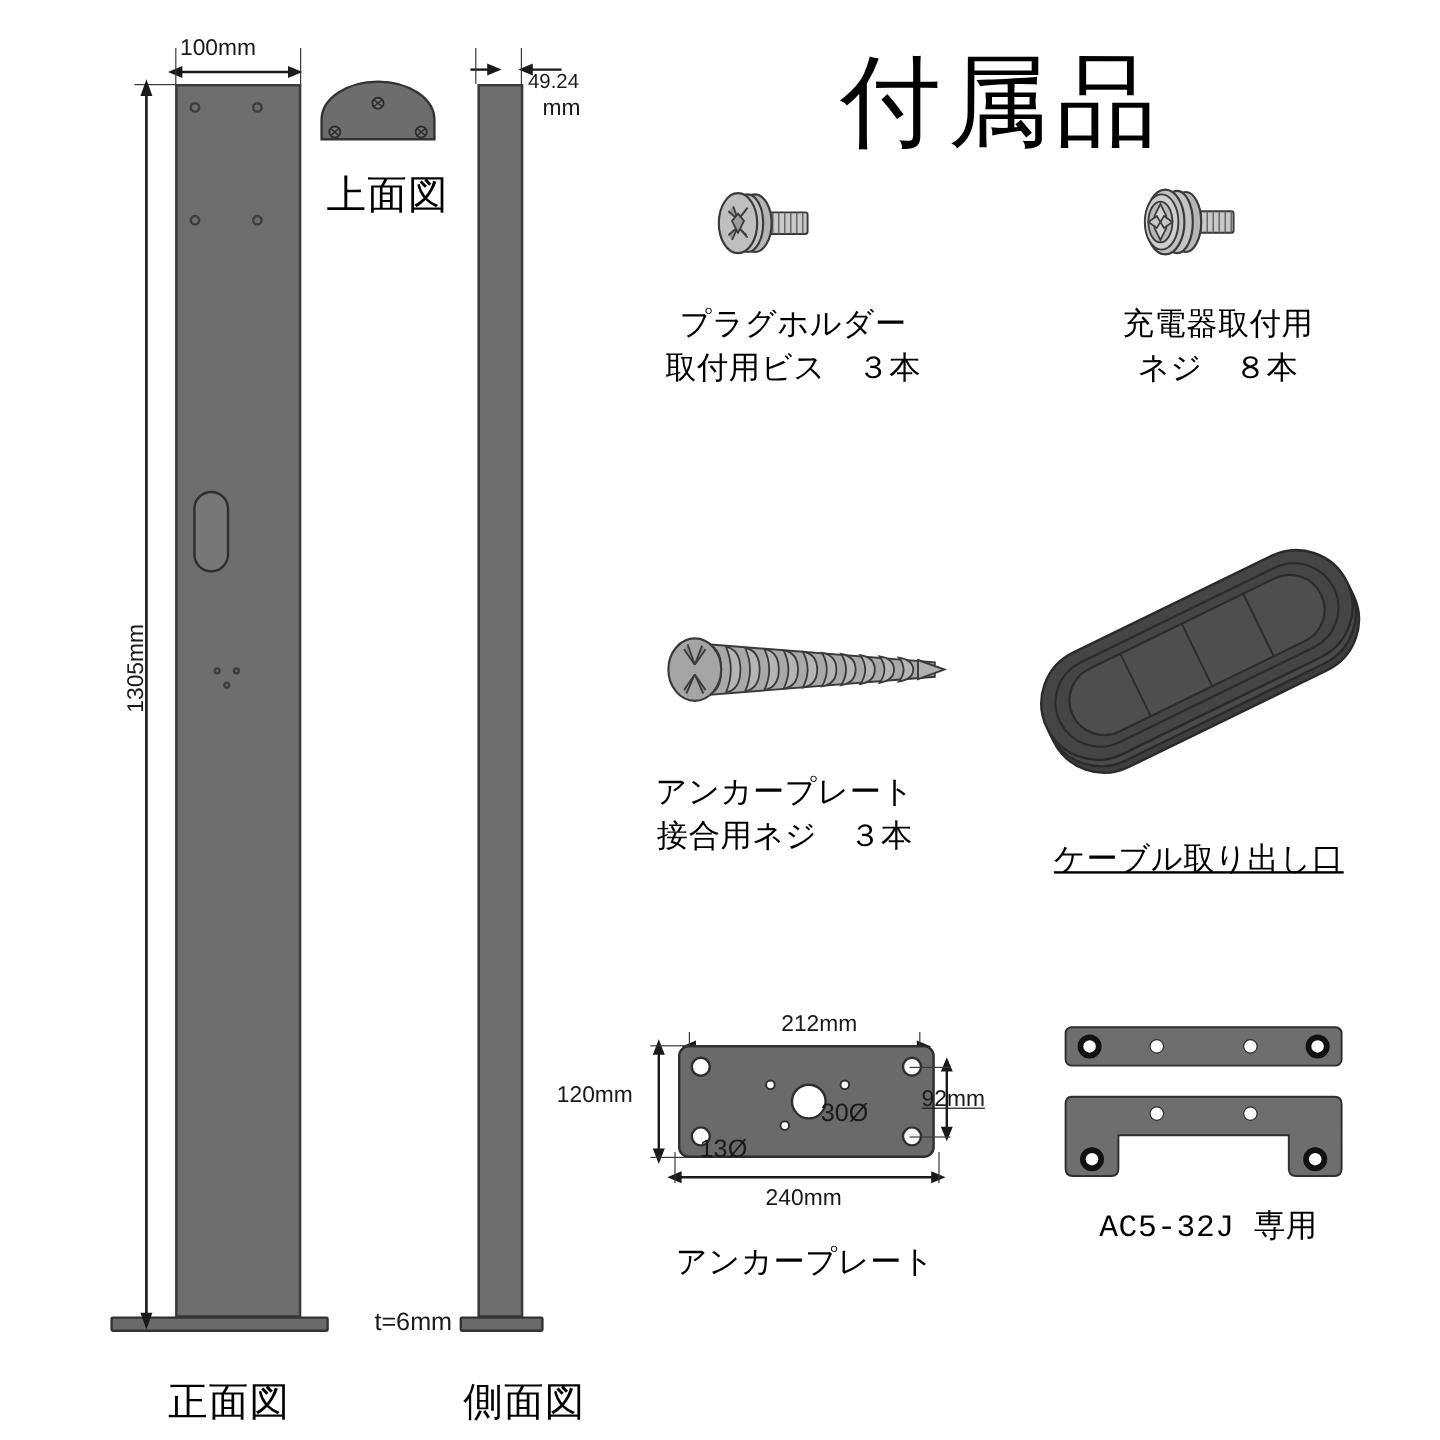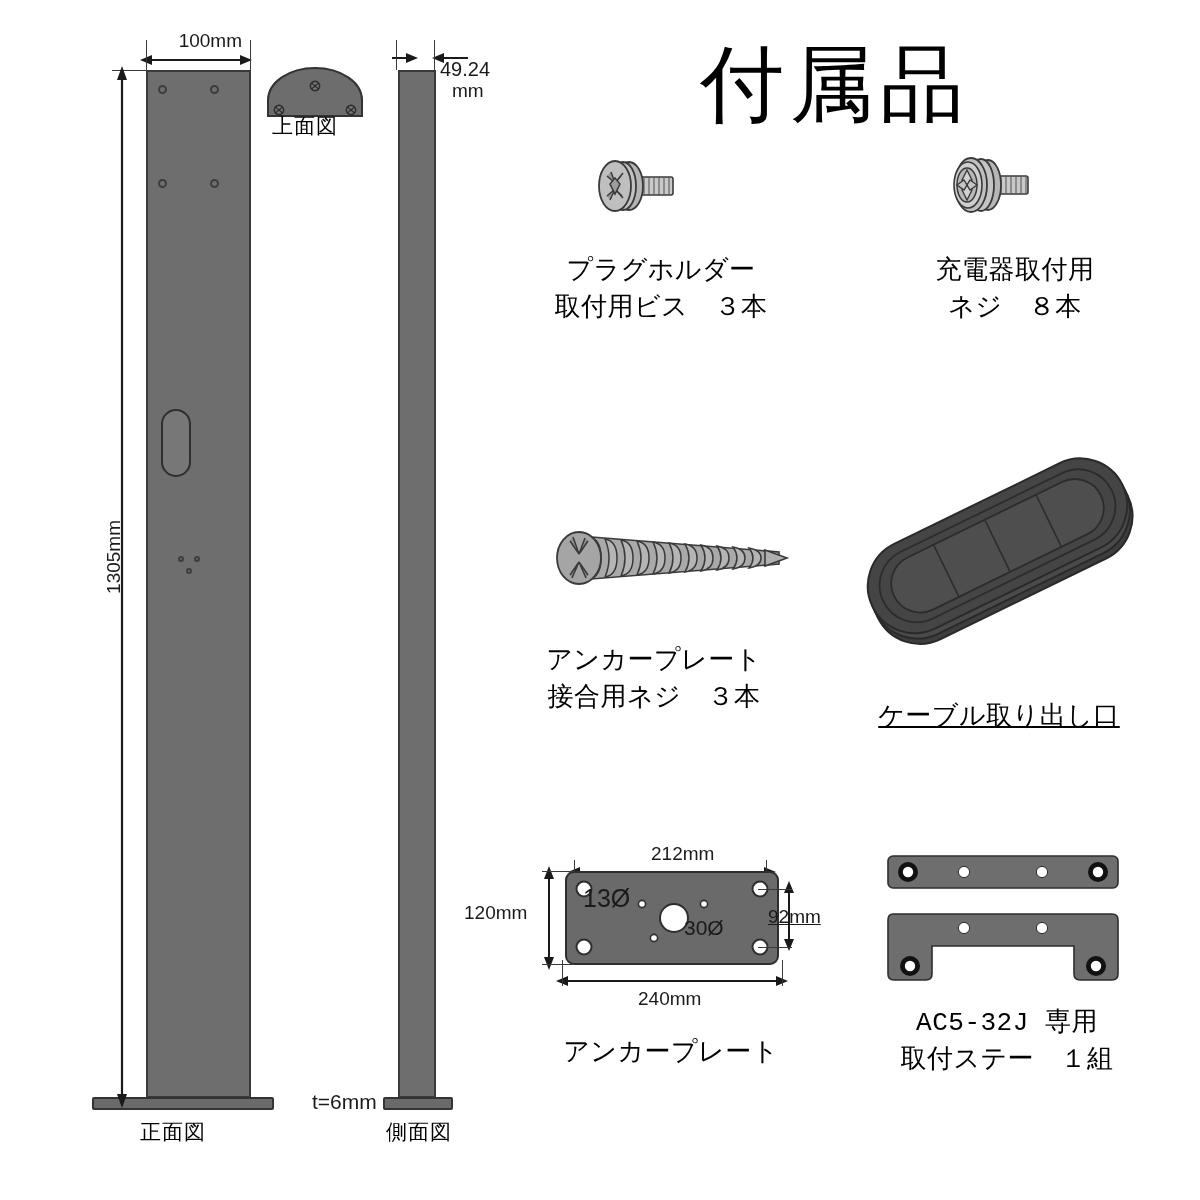--- a/index.html
+++ b/index.html
@@ -6,39 +6,39 @@
   body{
     width:1200px;height:1200px;overflow:hidden;
     font-family:"Liberation Sans","DejaVu Sans",sans-serif;
     color:#111;
     position:relative;
   }
   .sheet{position:relative;width:1200px;height:1200px;background:#fff;}
   .abs{position:absolute;}
   
   .dim{font-size:19px;color:#1a1a1a;letter-spacing:0px;white-space:nowrap;}
-  .caption-jp{font-size:21px;color:#000;white-space:nowrap;letter-spacing:1px;}
+  .caption-jp{font-size:33px;color:#000;white-space:nowrap;letter-spacing:1px;margin-top:28px;}
   .part-label{font-size:26px;color:#000;text-align:center;line-height:1.42;white-space:nowrap;letter-spacing:0.5px;margin-top:19px;}
   .title{font-size:84px;color:#000;letter-spacing:6px;white-space:nowrap;line-height:1;}
   .vertical{writing-mode:vertical-rl;transform:rotate(180deg);}
   
   .pole{background:#6e6e6e;border:2px solid #3a3a3a;box-sizing:border-box;}
   .hole{border-radius:50%;background:#6e6e6e;border:2px solid #3d3d3d;box-sizing:border-box;}
   .base{background:#6a6a6a;border:2px solid #333;box-sizing:border-box;border-radius:2px;}
   .ext{border-left:1.6px solid #3a3a3a;width:0;}
   .ext-h{border-top:1.6px solid #3a3a3a;height:0;}
   svg{display:block;overflow:visible;}
 </style>
 </head>
 <body>
 
 <div class="sheet">
 
   <div class="abs" style="left:150px;top:30px;">
-    <div class="dim" style="text-align:right;width:92px;">100mm</div>
+    <div class="dim" style="text-align:left;width:92px;">100mm</div>
   </div>
   <svg class="abs" style="left:140px;top:50px;" width="120" height="20">
     <line x1="8" y1="10" x2="104" y2="10" stroke="#1a1a1a" stroke-width="2.2"></line>
     <polygon points="0,10 12,5 12,15" fill="#1a1a1a"></polygon>
     <polygon points="112,10 100,5 100,15" fill="#1a1a1a"></polygon>
   </svg>
   <div class="abs ext" style="left:146px;top:40px;height:32px;"></div>
   <div class="abs ext" style="left:250px;top:40px;height:32px;"></div>
 
   <div class="abs pole" style="left:146px;top:70px;width:105px;height:1028px;"></div>
@@ -81,21 +81,21 @@
   <div class="abs caption-jp" style="left:272px;top:112px;">上面図</div>
 
   <svg class="abs" style="left:384px;top:48px;" width="90" height="20">
     <line x1="8" y1="10" x2="30" y2="10" stroke="#1a1a1a" stroke-width="2"></line>
     <polygon points="34,10 22,5 22,15" fill="#1a1a1a"></polygon>
     <line x1="52" y1="10" x2="84" y2="10" stroke="#1a1a1a" stroke-width="2"></line>
     <polygon points="48,10 60,5 60,15" fill="#1a1a1a"></polygon>
   </svg>
   <div class="abs ext" style="left:396px;top:40px;height:30px;"></div>
   <div class="abs ext" style="left:434px;top:40px;height:30px;"></div>
-  <div class="abs dim" style="left:440px;top:58px;font-size:20px;text-align:right;">49.24</div>
+  <div class="abs dim" style="left:440px;top:58px;font-size:17px;text-align:right;">49.24</div>
   <div class="abs dim" style="left:452px;top:80px;font-size:19px;">mm</div>
 
   <div class="abs pole" style="left:398px;top:70px;width:38px;height:1028px;"></div>
   <div class="abs base" style="left:383px;top:1097px;width:70px;height:13px;"></div>
 
   <div class="abs dim" style="left:312px;top:1090px;font-size:21px;">t=6mm</div>
   <div class="abs caption-jp" style="left:386px;top:1118px;">側面図</div>
 
   <div class="abs title" style="left:700px;top:42px;">付属品</div>
 
@@ -199,21 +199,21 @@
     <circle cx="20" cy="19" r="7.5" fill="#fff" stroke="#2e2e2e" stroke-width="2"></circle>
     <circle cx="196" cy="19" r="7.5" fill="#fff" stroke="#2e2e2e" stroke-width="2"></circle>
     <circle cx="20" cy="77" r="7.5" fill="#fff" stroke="#2e2e2e" stroke-width="2"></circle>
     <circle cx="196" cy="77" r="7.5" fill="#fff" stroke="#2e2e2e" stroke-width="2"></circle>
     <circle cx="110" cy="48" r="14" fill="#fff" stroke="#2e2e2e" stroke-width="2"></circle>
     <circle cx="78" cy="34" r="3.6" fill="#fff" stroke="#2e2e2e" stroke-width="1.6"></circle>
     <circle cx="140" cy="34" r="3.6" fill="#fff" stroke="#2e2e2e" stroke-width="1.6"></circle>
     <circle cx="90" cy="68" r="3.6" fill="#fff" stroke="#2e2e2e" stroke-width="1.6"></circle>
   </svg>
   <div class="abs dim" style="left:684px;top:916px;font-size:21px;">30Ø</div>
-  <div class="abs dim" style="left:583px;top:884px;font-size:25px;">13Ø</div>
+  <div class="abs dim" style="left:583px;top:946px;font-size:21px;">13Ø</div>
 
   <svg class="abs" style="left:540px;top:866px;" width="18" height="104">
     <line x1="9" y1="8" x2="9" y2="96" stroke="#1a1a1a" stroke-width="2"></line>
     <polygon points="9,0 4,13 14,13" fill="#1a1a1a"></polygon>
     <polygon points="9,104 4,91 14,91" fill="#1a1a1a"></polygon>
   </svg>
   <div class="abs ext-h" style="left:542px;top:871px;width:32px;"></div>
   <div class="abs ext-h" style="left:542px;top:964px;width:32px;"></div>
   <div class="abs dim" style="left:464px;top:902px;">120mm</div>
 
@@ -250,16 +250,15 @@
     <path d="M7,62 Q2,62 2,68 L2,122 Q2,128 8,128 L40,128 Q46,128 46,122 L46,94 L188,94 L188,122 Q188,128 194,128 L226,128 Q232,128 232,122 L232,68 Q232,62 226,62 Z" fill="#6e6e6e" stroke="#2e2e2e" stroke-width="1.6"></path>
     <circle cx="24" cy="114" r="10" fill="#111"></circle>
     <circle cx="24" cy="114" r="5.2" fill="#fff"></circle>
     <circle cx="210" cy="114" r="10" fill="#111"></circle>
     <circle cx="210" cy="114" r="5.2" fill="#fff"></circle>
     <circle cx="78" cy="76" r="5.6" fill="#fff" stroke="#2e2e2e" stroke-width="1"></circle>
     <circle cx="156" cy="76" r="5.6" fill="#fff" stroke="#2e2e2e" stroke-width="1"></circle>
   </svg>
   <div class="abs part-label" style="left:882px;top:986px;width:250px;font-family:Liberation Mono, monospace;">
     <div>AC5-32J 専用</div>
-    <div>取付ステー　１組</div>
   </div>
 
 </div>
 
 </body></html>

